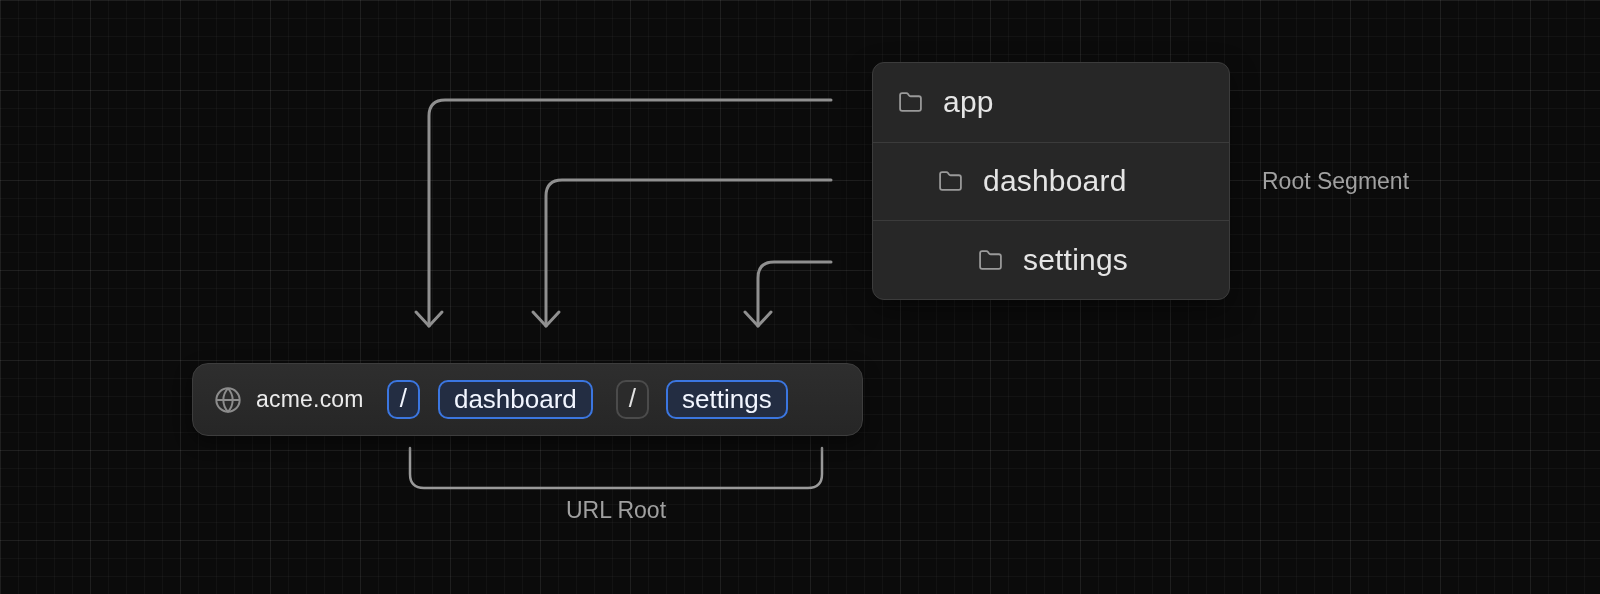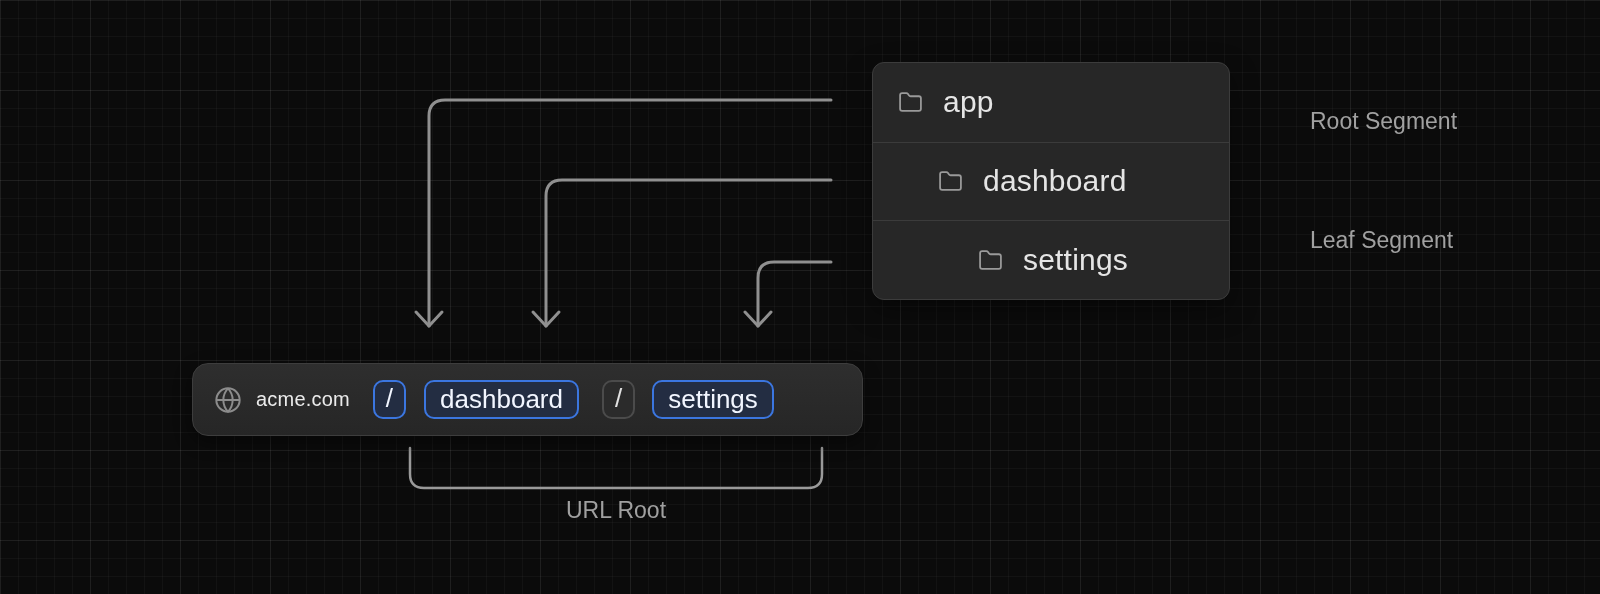--- a/index.html
+++ b/index.html
@@ -47,34 +47,34 @@
   .tree-row.lvl-1{padding-left:65px;}
   .tree-row.lvl-2{padding-left:105px;}
   .folder-icon{width:25px;height:25px;stroke:#9a9a9a;stroke-width:1.7;fill:none;flex:0 0 auto;}
   .tree-label{margin-left:20px;font-size:30px;color:#e5e5e5;letter-spacing:.2px;}
 
   
   .tree-annotations{
     position:absolute;left:1262px;top:62px;height:238px;width:300px;
     display:grid;grid-auto-rows:1fr;
   }
-  .tree-annotation{display:flex;align-items:center;font-size:23px;color:#a1a1a1;padding-left:48px;}
+  .tree-annotation{display:flex;align-items:center;font-size:23px;color:#a1a1a1;}
 
   
   .url-bar{
     position:absolute;left:192px;top:363px;width:671px;height:73px;
     border-radius:16px;
     background:linear-gradient(180deg,#2e2e2e,#262626);
     border:1px solid #3d3d3d;
     box-shadow:0 6px 18px rgba(0,0,0,.45);
     display:flex;align-items:center;
     padding-left:21px;
   }
   .globe-icon{width:28px;height:28px;stroke:#8c8c8c;stroke-width:1.7;fill:none;flex:0 0 auto;margin-right:14px;}
-  .hostname{font-size:20px;color:#ebebeb;margin-right:23px;letter-spacing:.2px;}
+  .hostname{font-size:23px;color:#ebebeb;margin-right:23px;letter-spacing:.2px;}
   .seg{
     height:39px;border-radius:10px;border:2.5px solid;
     display:flex;align-items:center;justify-content:center;
     font-size:26px;line-height:1;
   }
   .seg.highlighted{border-color:var(--accent-blue);background:var(--chip-blue-bg);color:#f2f6ff;}
   .seg.muted{border-color:#4b4b4b;background:#2b2b2b;color:#e2e2e2;}
   .seg.slash{padding:0 11px 3px 11px;}
   .seg.word{padding:0 14px 2px 14px;}
   .seg.m1{margin-right:18px;}
@@ -118,21 +118,20 @@
     <div class="tree-row lvl-2">
       <svg class="folder-icon" viewBox="0 0 24 24">
         <path d="M20 20a2 2 0 0 0 2-2V8a2 2 0 0 0-2-2h-7.9a2 2 0 0 1-1.69-.9L9.6 3.9A2 2 0 0 0 7.93 3H4a2 2 0 0 0-2 2v13a2 2 0 0 0 2 2Z"></path>
       </svg>
       <span class="tree-label">settings</span>
     </div>
   </div>
 
   <div class="tree-annotations">
     <div class="tree-annotation">Root Segment</div>
-    <div class="tree-annotation">Leaf Segment</div>
   </div>
 
   <div class="url-bar">
     <svg class="globe-icon" viewBox="0 0 24 24">
       <circle cx="12" cy="12" r="10"></circle>
       <path d="M12 2a14.5 14.5 0 0 0 0 20 14.5 14.5 0 0 0 0-20"></path>
       <path d="M2 12h20"></path>
     </svg>
     <span class="hostname">acme.com</span>
     <span class="seg highlighted slash m1">/</span>

